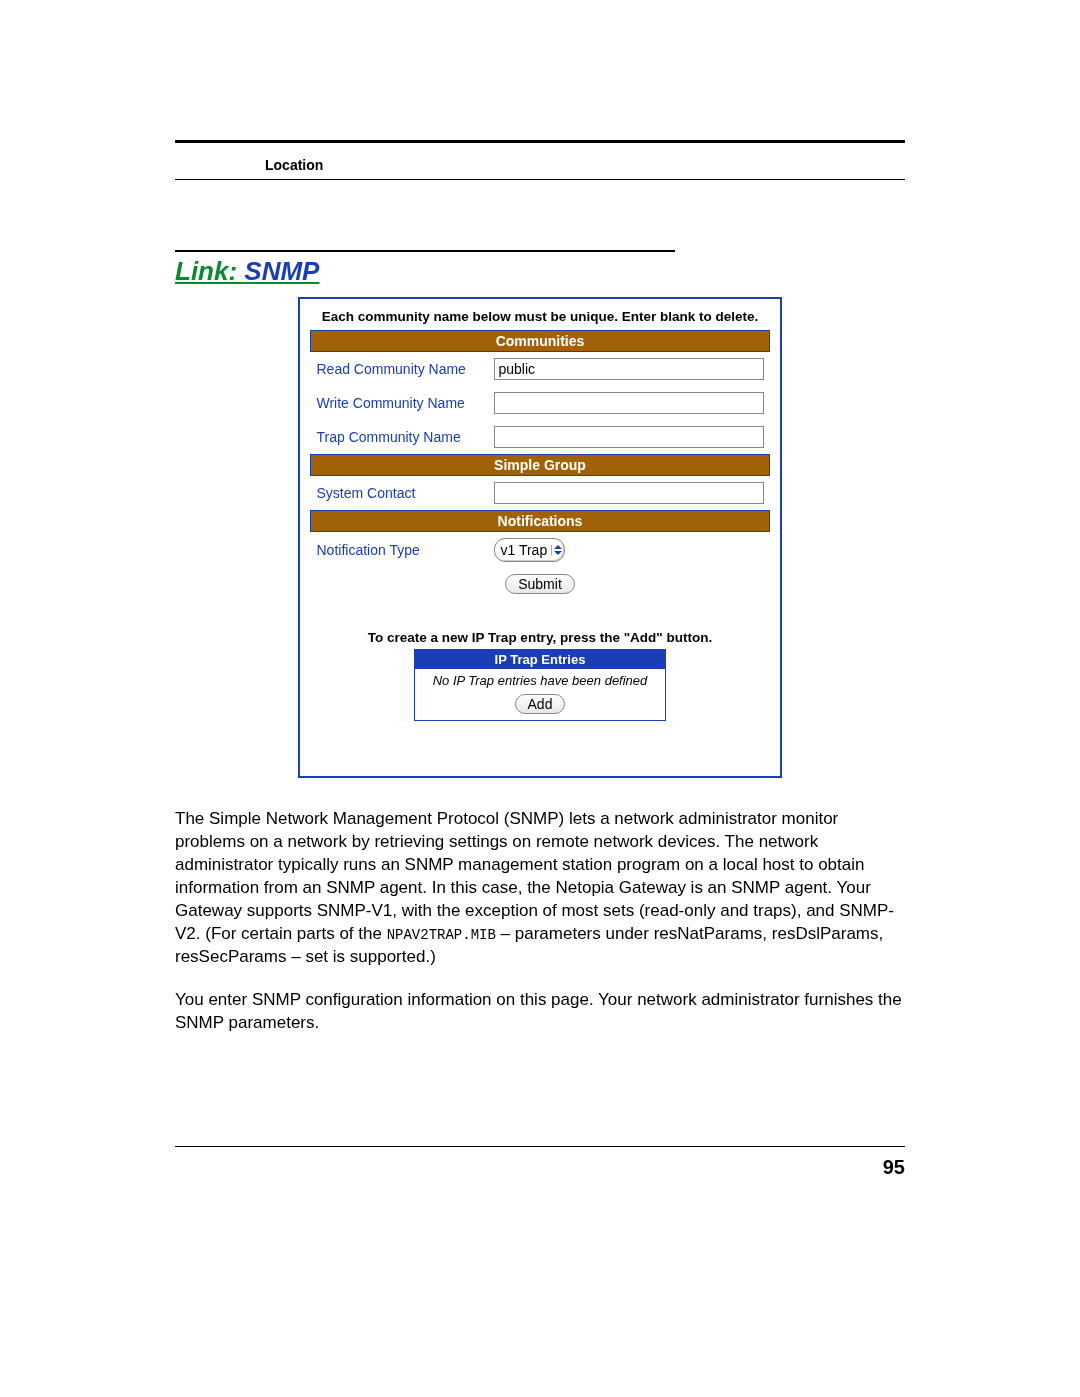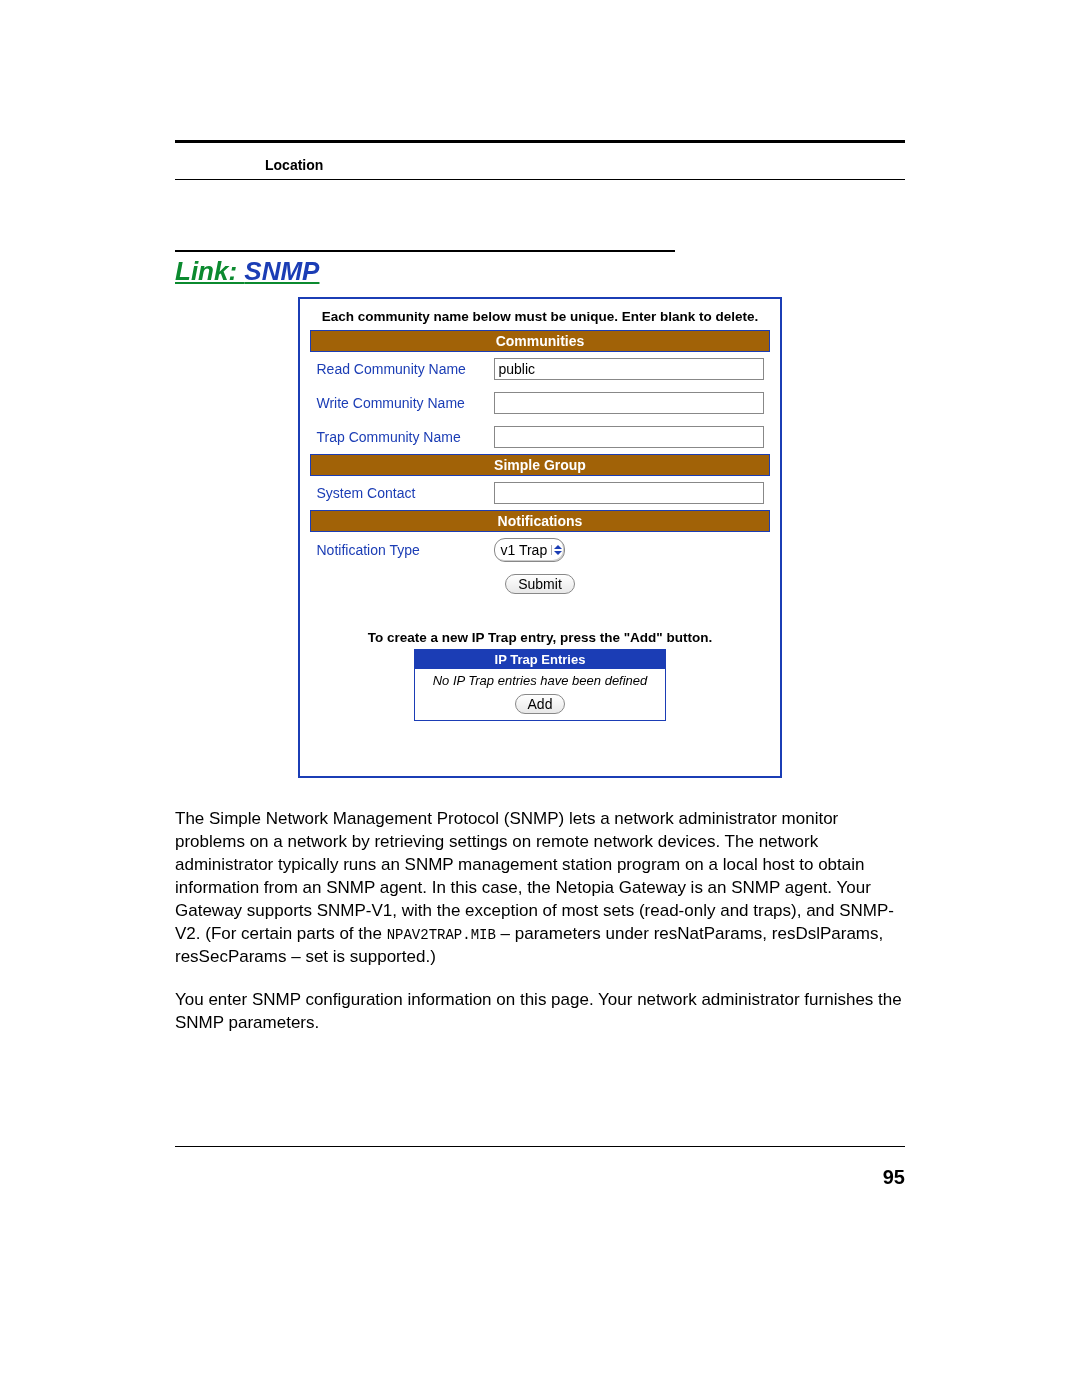--- a/index.html
+++ b/index.html
@@ -178,21 +178,21 @@
   .mono { font-family: "Courier New", monospace; font-size:14px;}
   .setword { }
   .footer {
     position:absolute;
     left:175px; right:175px;
     bottom: 250px;
   }
   .page-number{
     position:absolute;
     right:175px;
-    bottom:208px;
+    bottom:218px;
     font-weight:bold;
     font-size:20px;
   }
 </style>
 </head>
 <body>
 
 <div class="page">
   <div class="top-bar"></div>
   <div class="header-label">Location</div>

